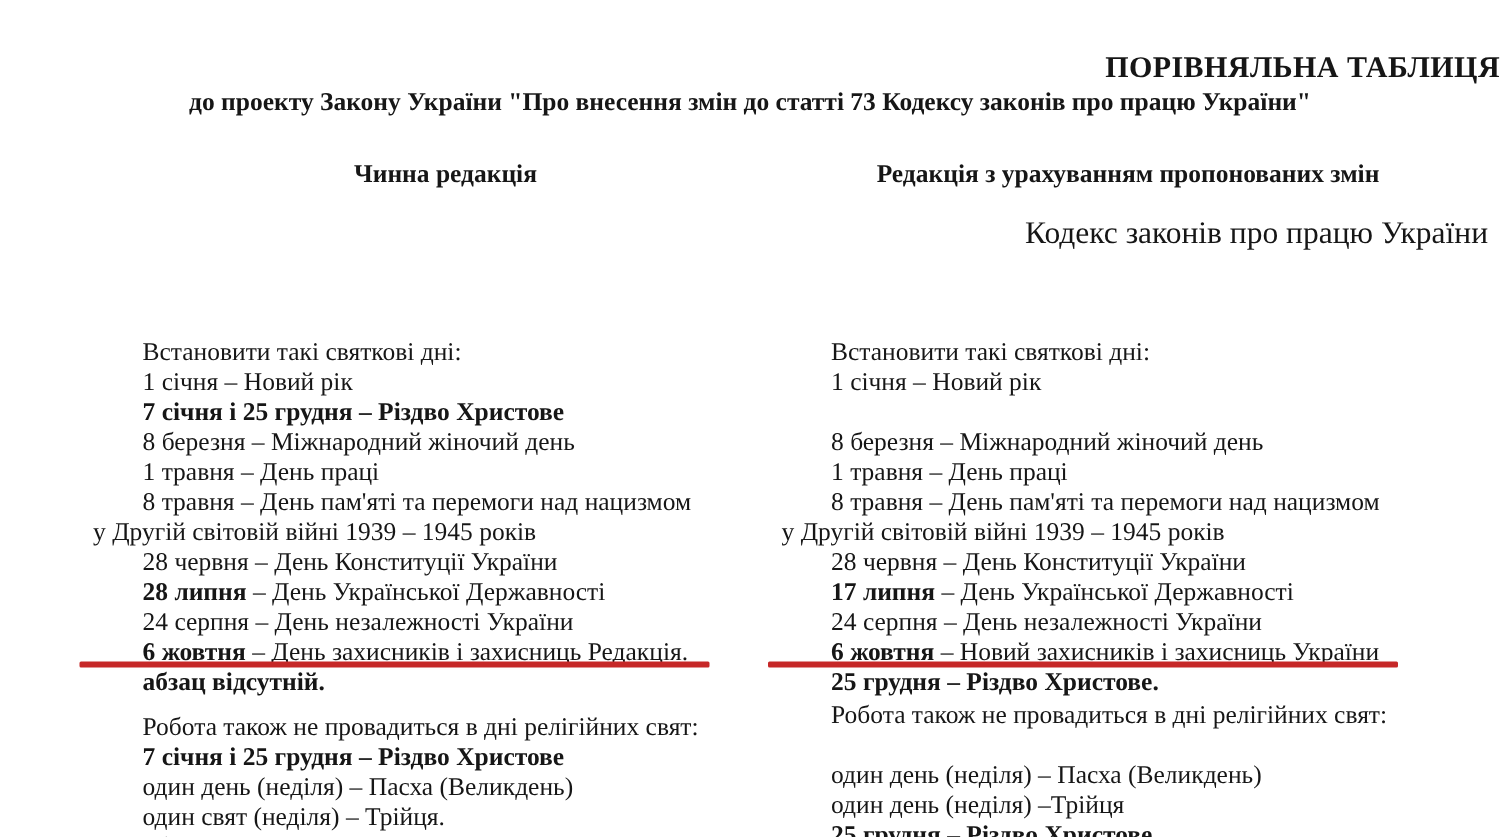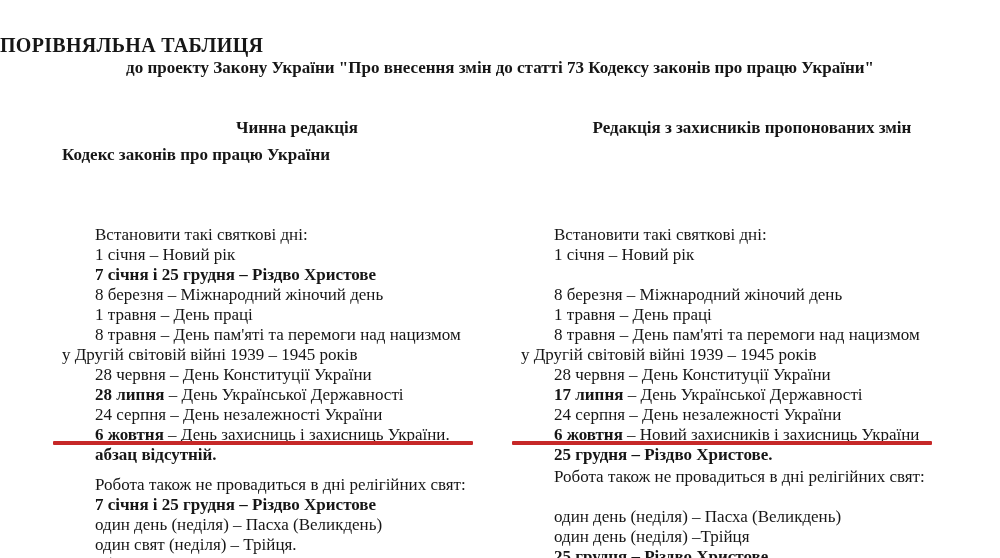--- a/index.html
+++ b/index.html
@@ -4,66 +4,66 @@
 <style>
   html, body { margin:0; padding:0; background:#ffffff; }
   .page {
     position:relative; width:1000px; height:558px;
     background:#ffffff; overflow:hidden;
     font-family:"Liberation Serif", serif;
     color:#161616;
   }
   .doc-title {
     position:absolute; top:34px; left:0; width:1000px;
-    text-align:left; font-weight:bold; font-size:20px; line-height:22px;
+    text-align:right; font-weight:bold; font-size:20px; line-height:22px;
     letter-spacing:0.3px;
   }
   .doc-subtitle {
     position:absolute; top:57px; left:0; width:1000px;
     text-align:center; font-weight:bold; font-size:17px; line-height:22px;
   }
-  .col-header { position:absolute; top:118px; text-align:center; font-weight:bold; font-size:17px; line-height:20px; }
+  .col-header { position:absolute; top:106px; text-align:center; font-weight:bold; font-size:17px; line-height:20px; }
   .col-header.left  { left:62px;  width:470px; }
   .col-header.right { left:521px; width:462px; }
   .section-title {
     position:absolute; top:145px; left:62px; width:930px;
-    text-align:left; font-weight:bold; font-size:17px; line-height:20px;
+    text-align:right; font-weight:normal; font-size:21px; line-height:20px;
   }
   .col { position:absolute; top:178px; font-size:17px; line-height:20px;margin-top:47px; }
   .col.left  { left:62px;  width:447px; }
   .col.right { left:521px; width:447px; }
   .line { margin:0; min-height:20px; white-space:nowrap; position:relative; padding-left:33px; }
   .line.no-indent { padding-left:0; }
   .line b { font-weight:bold; }
   .red-line {
     position:absolute; left:-9px; bottom:0; width:420px; height:4px;
     border-radius:1px;
   }
 </style>
 </head>
 <body>
 
 <div class="page">
   <div class="doc-title">ПОРІВНЯЛЬНА ТАБЛИЦЯ</div>
   <div class="doc-subtitle">до проекту Закону України "Про внесення змін до статті 73 Кодексу законів про працю України"</div>
   <div class="col-header left">Чинна редакція</div>
-  <div class="col-header right">Редакція з захисників пропонованих змін</div>
+  <div class="col-header right">Редакція з урахуванням пропонованих змін</div>
   <div class="section-title">Кодекс законів про працю України</div>
   <div class="col left" id="col-left-body">
       <p class="line"><span>Встановити такі святкові дні:</span></p>
       <p class="line"><span>1 січня – Новий рік</span></p>
       <p class="line"><b>7 січня і 25 грудня – Різдво Христове</b></p>
       <p class="line"><span>8 березня – Міжнародний жіночий день</span></p>
       <p class="line"><span>1 травня – День праці</span></p>
       <p class="line"><span>8 травня – День пам'яті та перемоги над нацизмом</span></p>
       <p class="line no-indent"><span>у Другій світовій війні 1939 – 1945 років</span></p>
       <p class="line"><span>28 червня – День Конституції України</span></p>
       <p class="line"><b>28 липня</b><span> – День Української Державності</span></p>
       <p class="line"><span>24 серпня – День незалежності України</span></p>
-      <p class="line"><b>6 жовтня</b><span> – День захисниць і захисниць України.</span><span class="red-line" style="background: rgb(198, 40, 40);"></span></p>
+      <p class="line"><b>6 жовтня</b><span> – День захисників і захисниць Редакція.</span><span class="red-line" style="background: rgb(198, 40, 40);"></span></p>
       <p class="line"><b>абзац відсутній.</b></p>
       <p class="line" style="margin-top: 10px;"><span>Робота також не провадиться в дні релігійних свят:</span></p>
       <p class="line"><b>7 січня і 25 грудня – Різдво Христове</b></p>
       <p class="line"><span>один день (неділя) – Пасха (Великдень)</span></p>
       <p class="line"><span>один свят (неділя) – Трійця.</span></p>
       <p class="line"><b>абзац відсутній.</b></p>
       <p class="line" style="margin-top: 5px;"><span>…</span></p>
     </div>
   <div class="col right" id="col-right-body">
       <p class="line"><span>Встановити такі святкові дні:</span></p>

